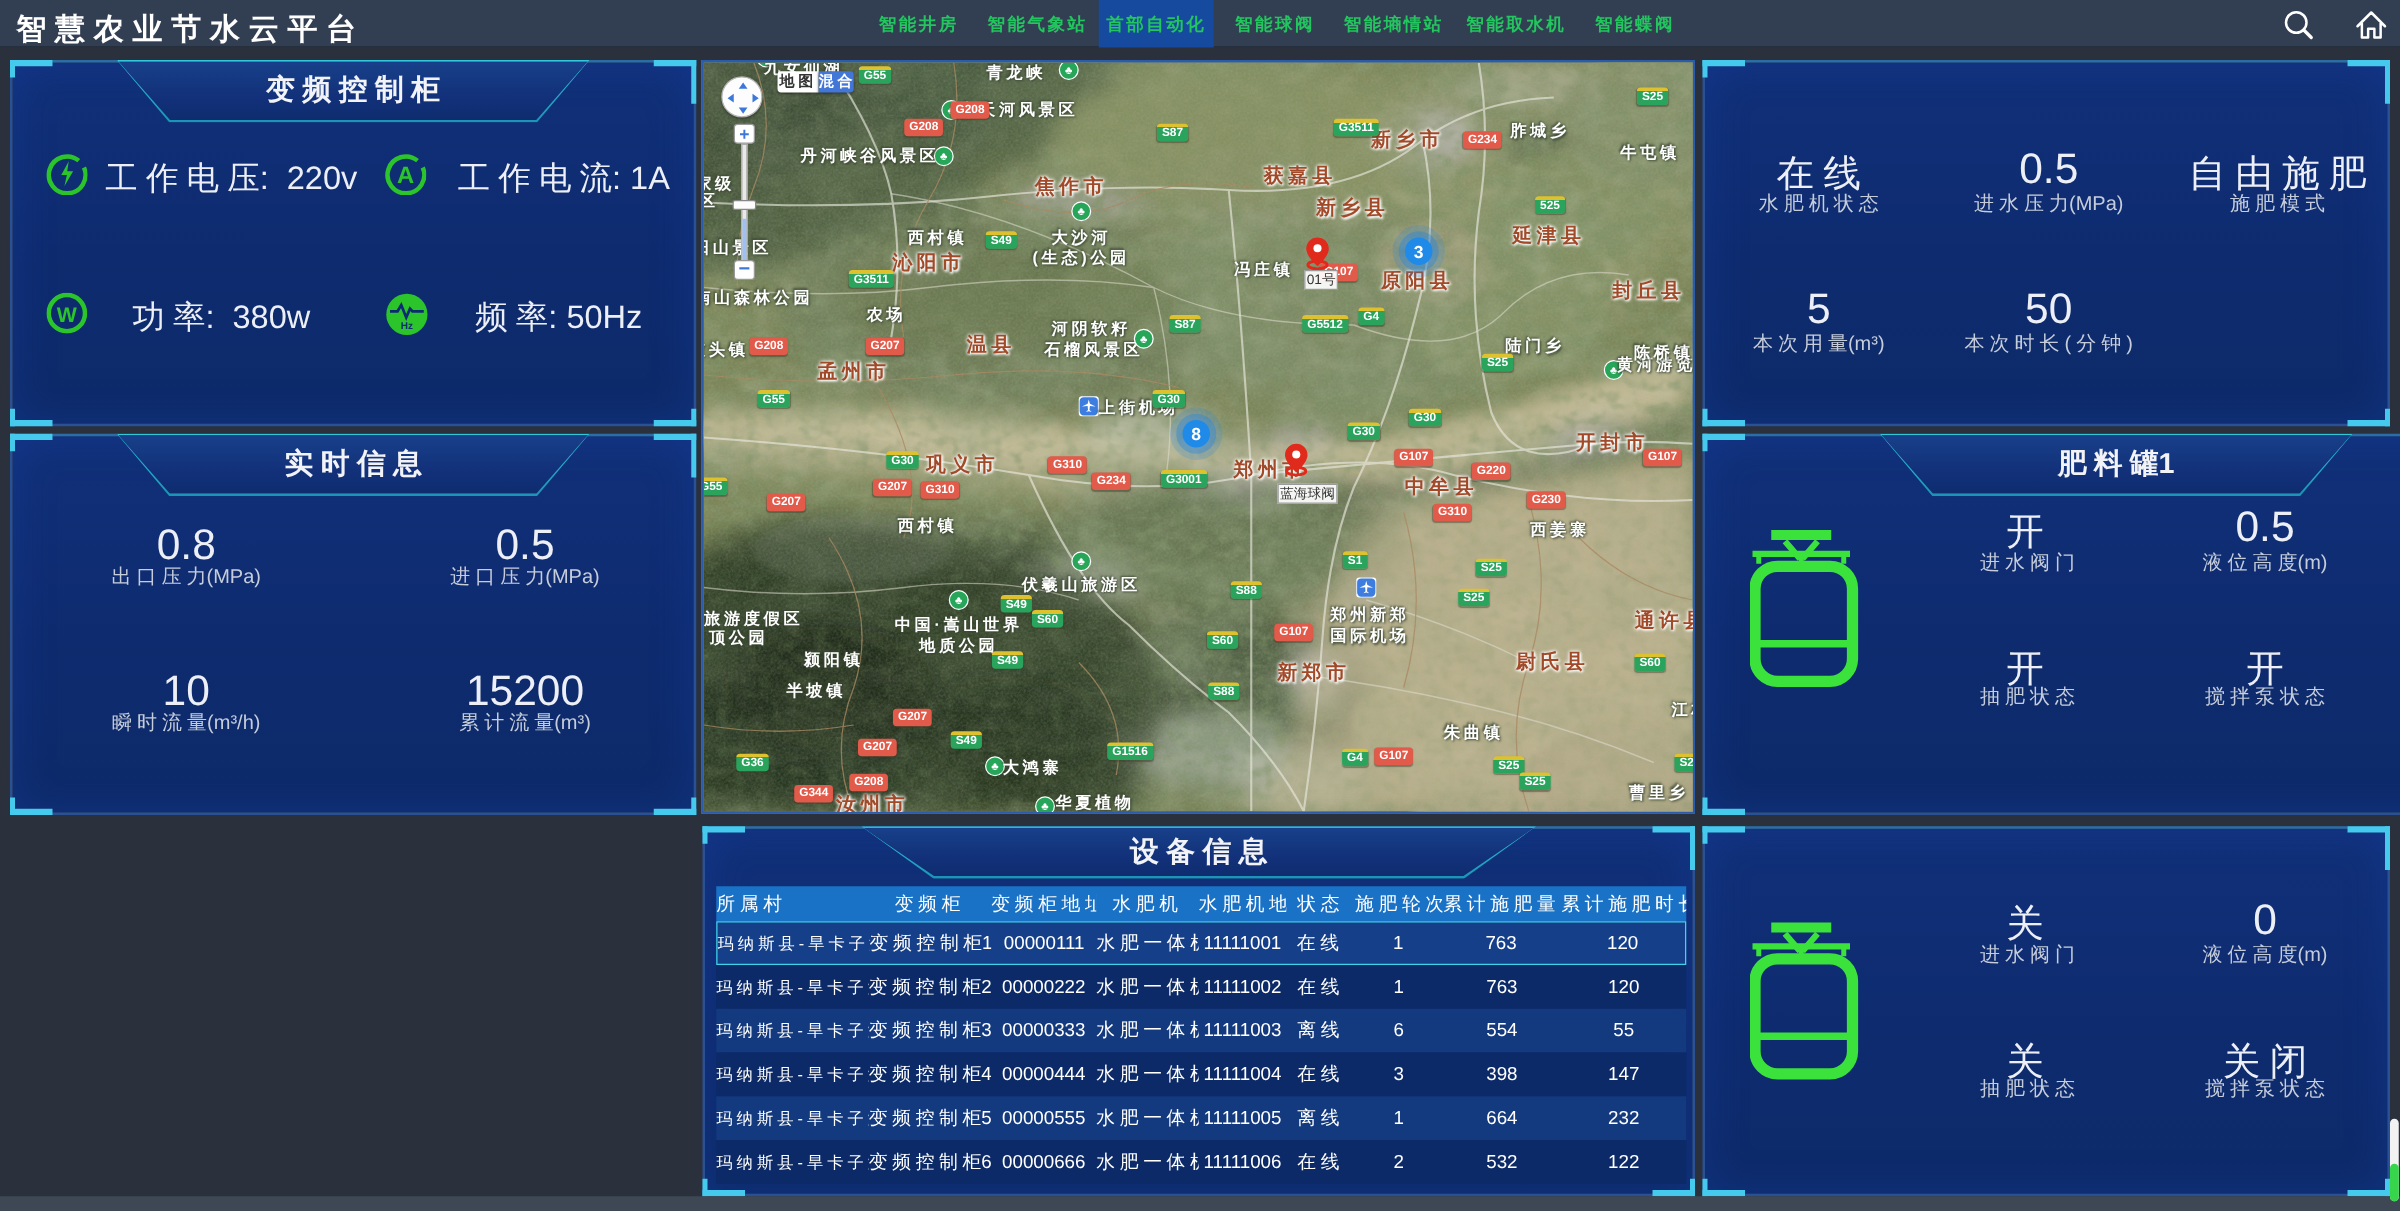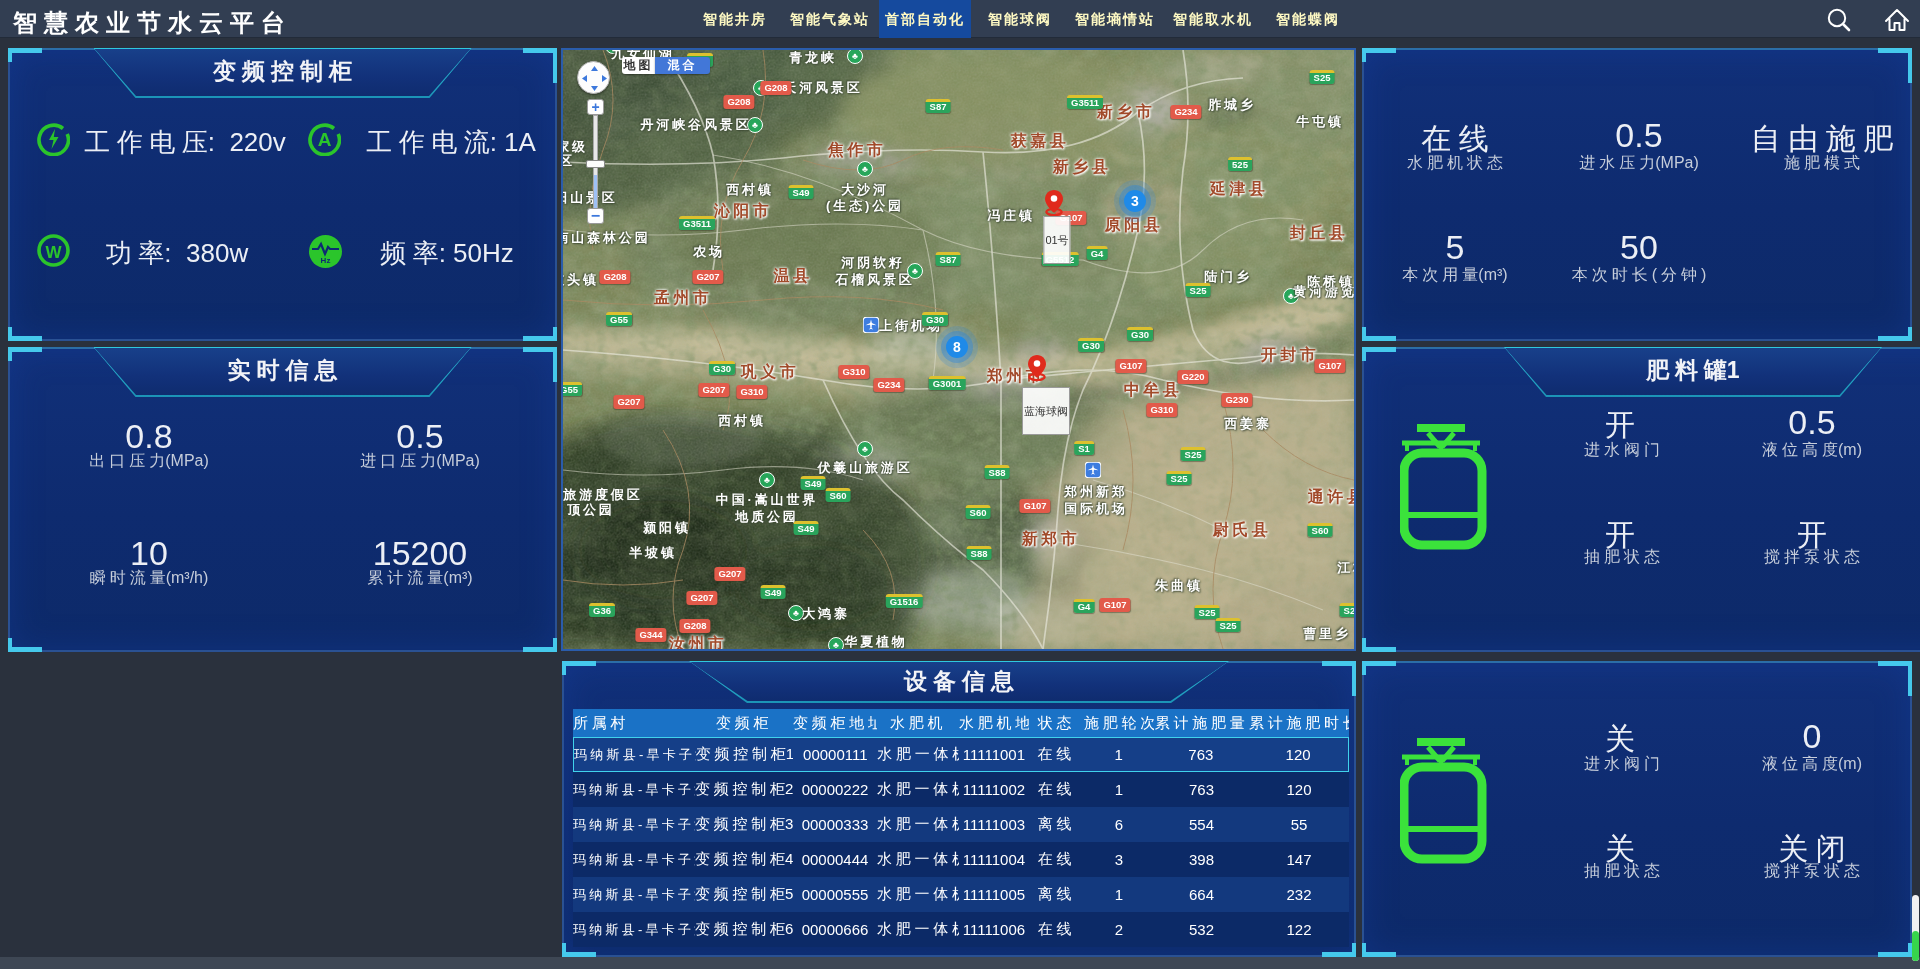--- a/index.html
+++ b/index.html
@@ -1,21 +1,21 @@
 <!DOCTYPE html>
 <html><head>
 <meta charset="utf-8">
 <style>
 *{margin:0;padding:0;box-sizing:border-box}
 html,body{width:1920px;height:969px;overflow:hidden;background:#2a313d;font-family:"Liberation Sans",sans-serif}
 #app{position:relative;width:1920px;height:969px}
 
 #nav{position:absolute;left:0;top:0;width:1920px;height:38px;background:#323e52;border-bottom:1px solid #222b39}
 #logo{position:absolute;left:13px;top:7px;font-size:24px;font-weight:bold;color:#fff;letter-spacing:7px}
-.navitem{position:absolute;top:0;height:38px;line-height:38px;color:#fef9c3;font-size:14px;font-weight:bold;text-align:center;letter-spacing:2px}
+.navitem{position:absolute;top:0;height:38px;line-height:38px;color:#22c55e;font-size:14px;font-weight:bold;text-align:center;letter-spacing:2px}
 .navitem.act{background:#154a9e}
 #nav .ico{position:absolute;top:7px;width:26px;height:26px}
 
 .panel{position:absolute;background:linear-gradient(180deg,#113079 0%,#0e2b6f 55%,#0d2a69 100%);border:2px solid #2a5193;box-shadow:inset 0 0 34px rgba(25,70,175,.33)}
 .cn{position:absolute;width:34px;height:14px}
 .cn.tl{left:-2px;top:-2px;border-top:5px solid #45c9ec;border-left:4px solid #45c9ec}
 .cn.tr{right:-2px;top:-2px;border-top:5px solid #45c9ec;border-right:4px solid #45c9ec}
 .cn.bl{left:-2px;bottom:-2px;border-bottom:5px solid #45c9ec;border-left:4px solid #45c9ec}
 .cn.br{right:-2px;bottom:-2px;border-bottom:5px solid #45c9ec;border-right:4px solid #45c9ec}
 .topline{position:absolute;left:32px;right:32px;top:-2px;height:2px;background:rgba(45,165,205,.35)}
@@ -47,21 +47,21 @@
 i.z{font-style:normal;letter-spacing:.25em;margin-right:-.25em}
 
 #map .ov{position:absolute;white-space:nowrap}
 .mlbl{color:#fff;font-size:13px;font-weight:bold;letter-spacing:.22em;text-shadow:1px 1px 2px #3a4632,-1px -1px 2px #3a4632;transform:translate(-50%,-50%)}
 .mcity{color:#a14a2a;font-size:16px;font-weight:bold;letter-spacing:.22em;text-shadow:0 0 3px #fff,0 0 3px #fff,1px 1px 2px #fff;transform:translate(-50%,-50%)}
 .bdg{height:14px;line-height:13px;padding:0 4px;font-size:9.5px;font-weight:bold;color:#fff;background:#e25a4a;border-radius:3px;transform:translate(-50%,-50%);box-shadow:0 1px 1px rgba(60,60,40,.5)}
 .bdg.g{background:linear-gradient(180deg,#ddc12e 0,#ddc12e 3px,#2aa45c 3px);line-height:15px}
 .pico{width:16px;height:16px;border-radius:50%;background:#27a65a;border:1.5px solid #fff;transform:translate(-50%,-50%);display:flex;align-items:center;justify-content:center;color:#fff;font-size:9px}
 .aico{width:16px;height:16px;border-radius:4px;transform:translate(-50%,-50%)}
 .clus{width:22px;height:22px;border-radius:50%;background:#1f8ae8;color:#fff;font-size:14px;font-weight:bold;line-height:22px;text-align:center;transform:translate(-50%,-50%);box-shadow:0 0 0 5px rgba(46,134,216,.42),0 0 0 10px rgba(46,134,216,.22)}
-.wbox{background:rgba(255,255,255,.92);border:1px solid #9a9a9a;color:#333;font-size:11px;line-height:14px;padding:16px 1px;transform:translate(-50%,0)}
+.wbox{background:rgba(255,255,255,.92);border:1px solid #9a9a9a;color:#333;font-size:11px;line-height:14px;padding:0 1px;transform:translate(-50%,0)}
 
 #sb{position:absolute;right:1px;top:895px;width:7px;height:66px;background:#f2f2f2;border-radius:4px}
 #sb i{position:absolute;left:0;right:0;bottom:0;height:30px;background:#37d54c;border-radius:4px}
 </style>
 </head>
 <body>
 <div id="app">
 
 <div id="nav">
  <div id="logo">智慧农业节水云平台</div>
@@ -589,19 +589,19 @@
           </g>
         </svg>
 </div>
 <div class="ov" style="left:24px;top:49px;width:17px;height:16px;background:#fff;border:1px solid #9a9a9a;border-radius:3px;color:#3c78dc;font-size:14px;font-weight:bold;text-align:center;line-height:14px">+</div>
 <div class="ov" style="left:30px;top:65px;width:5px;height:95px;background:#e8e8e8;border:1px solid #aaa">
  <div style="position:absolute;left:0;top:59px;width:3px;height:34px;background:#9ec1f5"></div>
 </div>
 <div class="ov" style="left:23px;top:110px;width:19px;height:8px;background:#fdfdfd;border:1px solid #888;border-radius:2px"></div>
 <div class="ov" style="left:24px;top:158px;width:17px;height:16px;background:#fff;border:1px solid #9a9a9a;border-radius:3px;color:#3c78dc;font-size:16px;font-weight:bold;text-align:center;line-height:13px">−</div>
 <div class="ov zh" style="left:59px;top:7px;width:33px;height:17px;background:#fff;border-radius:3px 0 0 3px;color:#333;font-size:12px;font-weight:bold;text-align:center;line-height:17px;box-shadow:0 1px 2px rgba(0,0,0,.4)">地图</div>
-<div class="ov zh" style="left:92px;top:7px;width:55px;height:17px;background:#4277d8;border-radius:0 3px 3px 0;color:#fff;font-size:12px;font-weight:bold;text-align:center;line-height:17px;box-shadow:0 1px 2px rgba(0,0,0,.4)">混合</div>
+<div class="ov zh" style="left:92px;top:7px;width:28px;height:17px;background:#4277d8;border-radius:0 3px 3px 0;color:#fff;font-size:12px;font-weight:bold;text-align:left;line-height:17px;box-shadow:0 1px 2px rgba(0,0,0,.4)">混合</div>
 </div>
 <div style="position:absolute;left:0;top:957px;width:1920px;height:12px;background:#3e4754"></div>
 <div id="sb">
       <i></i>
     </div>
 </div>
 
 </body></html>

